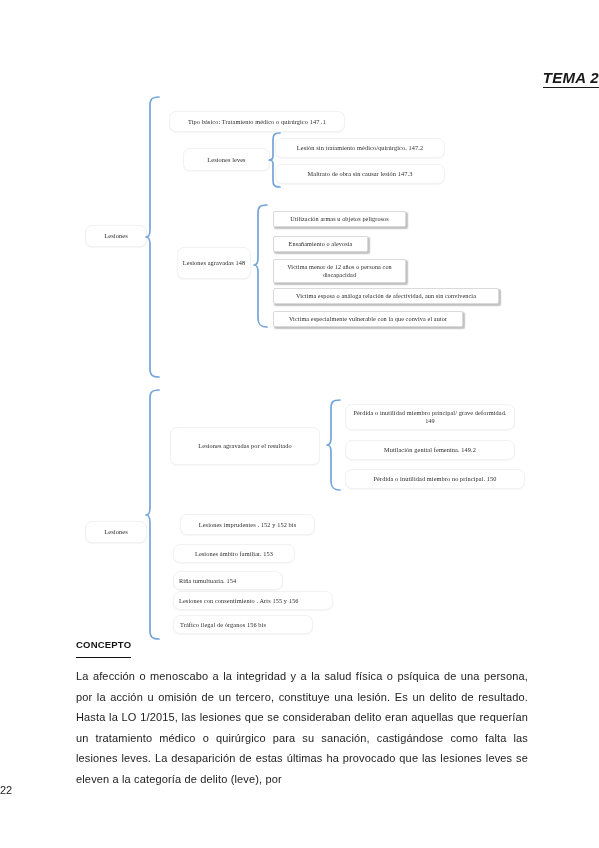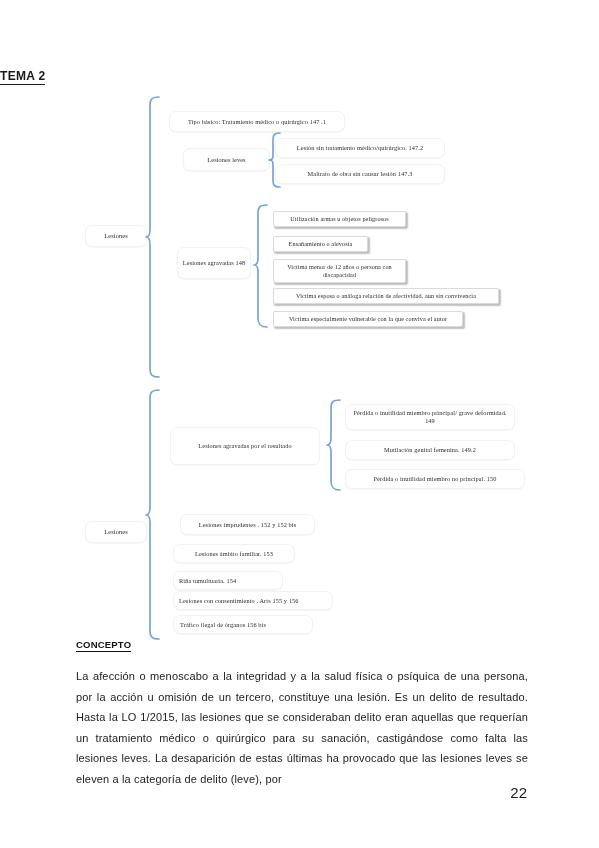--- a/index.html
+++ b/index.html
@@ -21,25 +21,26 @@
     height: 848px;
     background: #fff;
   }
 
   
   .doc-title {
     position: absolute;
     left: 0;
     top: 69px;
     width: 599px;
-    text-align: left;
-    font-size: 12px;
+    text-align: right;
+    font-size: 15px;
     font-weight: bold;
     letter-spacing: 0.3px;
     color: #1a1a1a;
+    font-style: italic;
   }
   .doc-title span {
     border-bottom: 1.4px solid #1a1a1a;
     padding-bottom: 1px;
   }
 
   
   .map { position: absolute; }
 
   .node {
@@ -83,40 +84,40 @@
     position: absolute;
     left: 76px;
     top: 639px;
     font-size: 9.5px;
     font-weight: bold;
     color: #111;
     letter-spacing: 0.2px;
   }
   .section-head span {
     border-bottom: 1.2px solid #111;
-    padding-bottom: 1px;
+    padding-bottom: 7px;
   }
   .body-copy {
     position: absolute;
     left: 76px;
     top: 666px;
     width: 452px;
     font-size: 11px;
     line-height: 20.5px;
     color: #1c1c1c;
     text-align: justify;
     letter-spacing: 0.15px;
   }
   .page-num {
     position: absolute;
     left: 0;
     top: 784px;
     width: 527px;
-    text-align: right;
-    font-size: 15px;
+    text-align: left;
+    font-size: 11px;
     color: #1c1c1c;
   }
 </style>
 </head>
 <body>
 
 <div class="page">
 
   <div class="doc-title">
     <span>TEMA 2</span>

